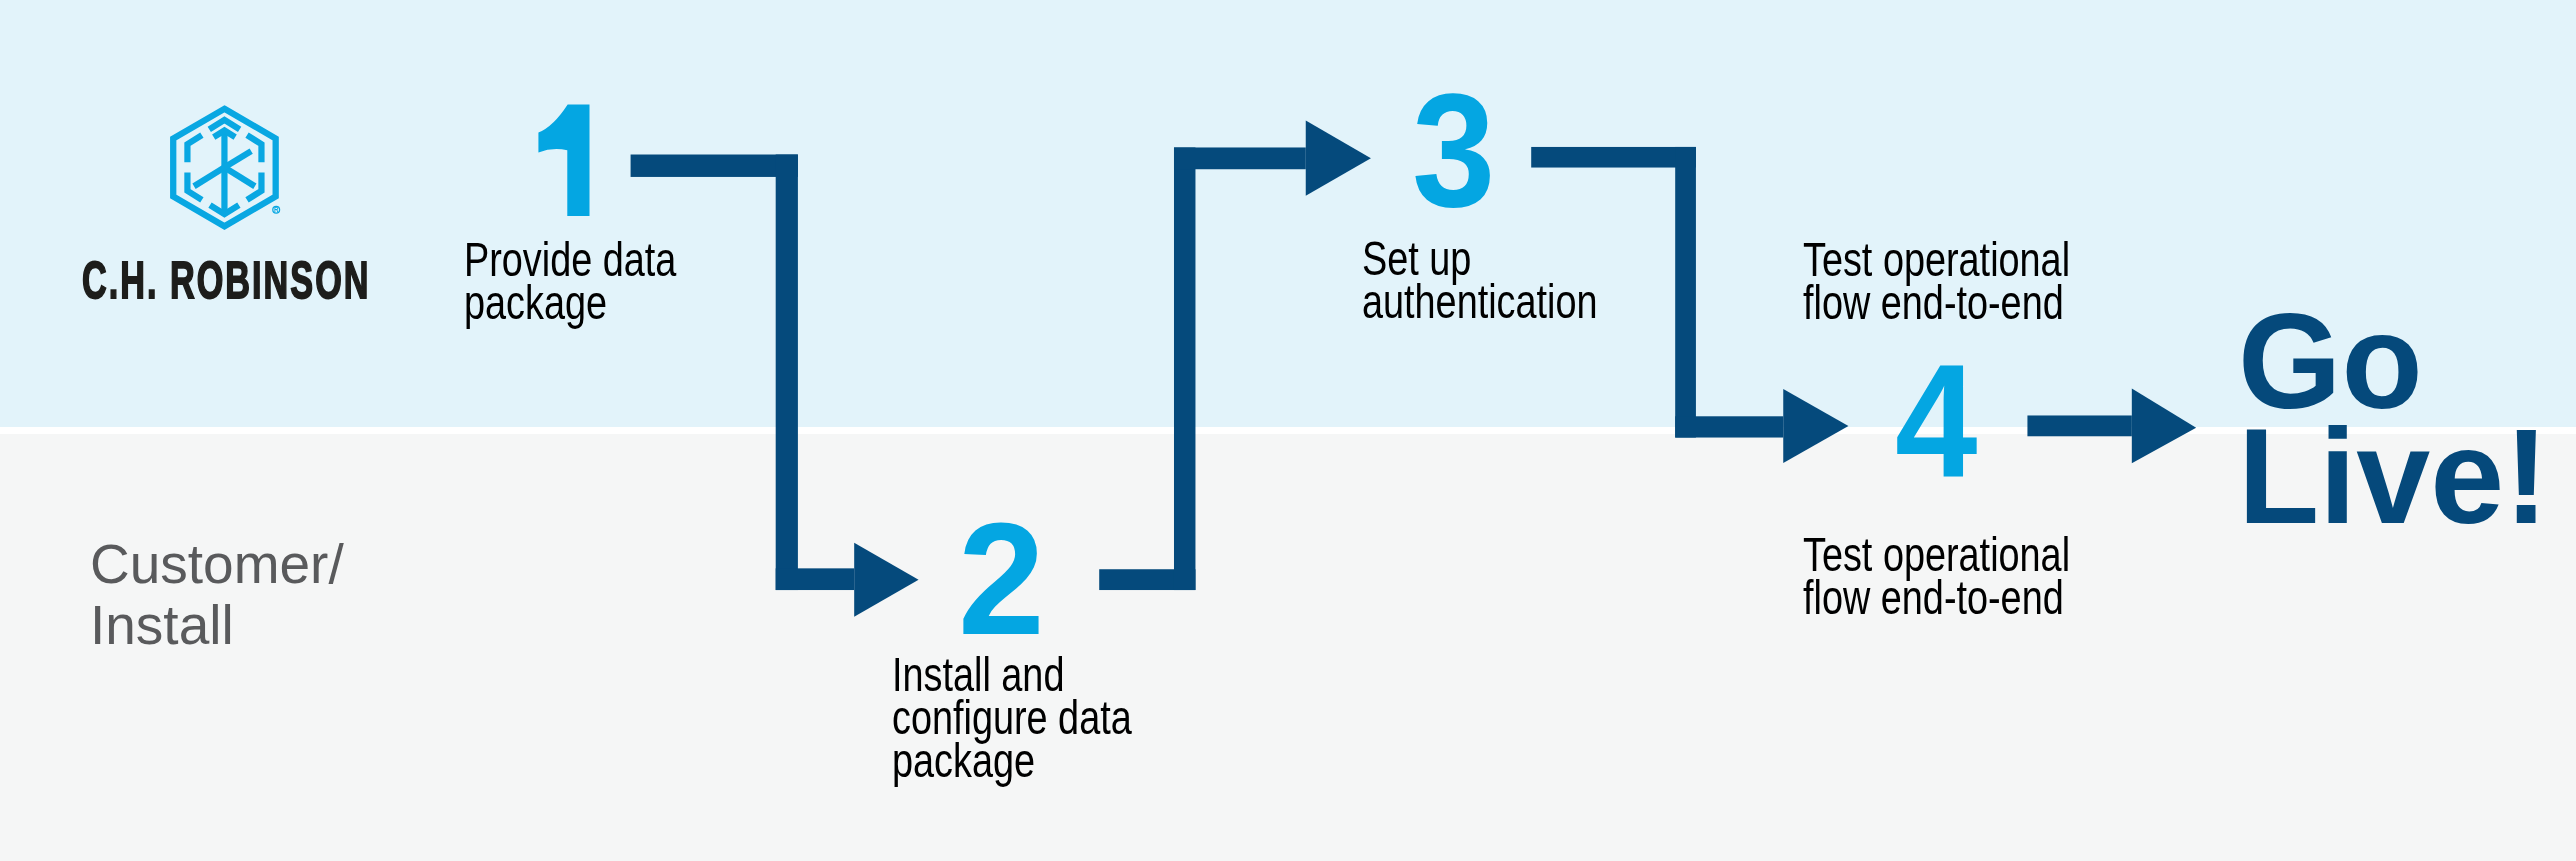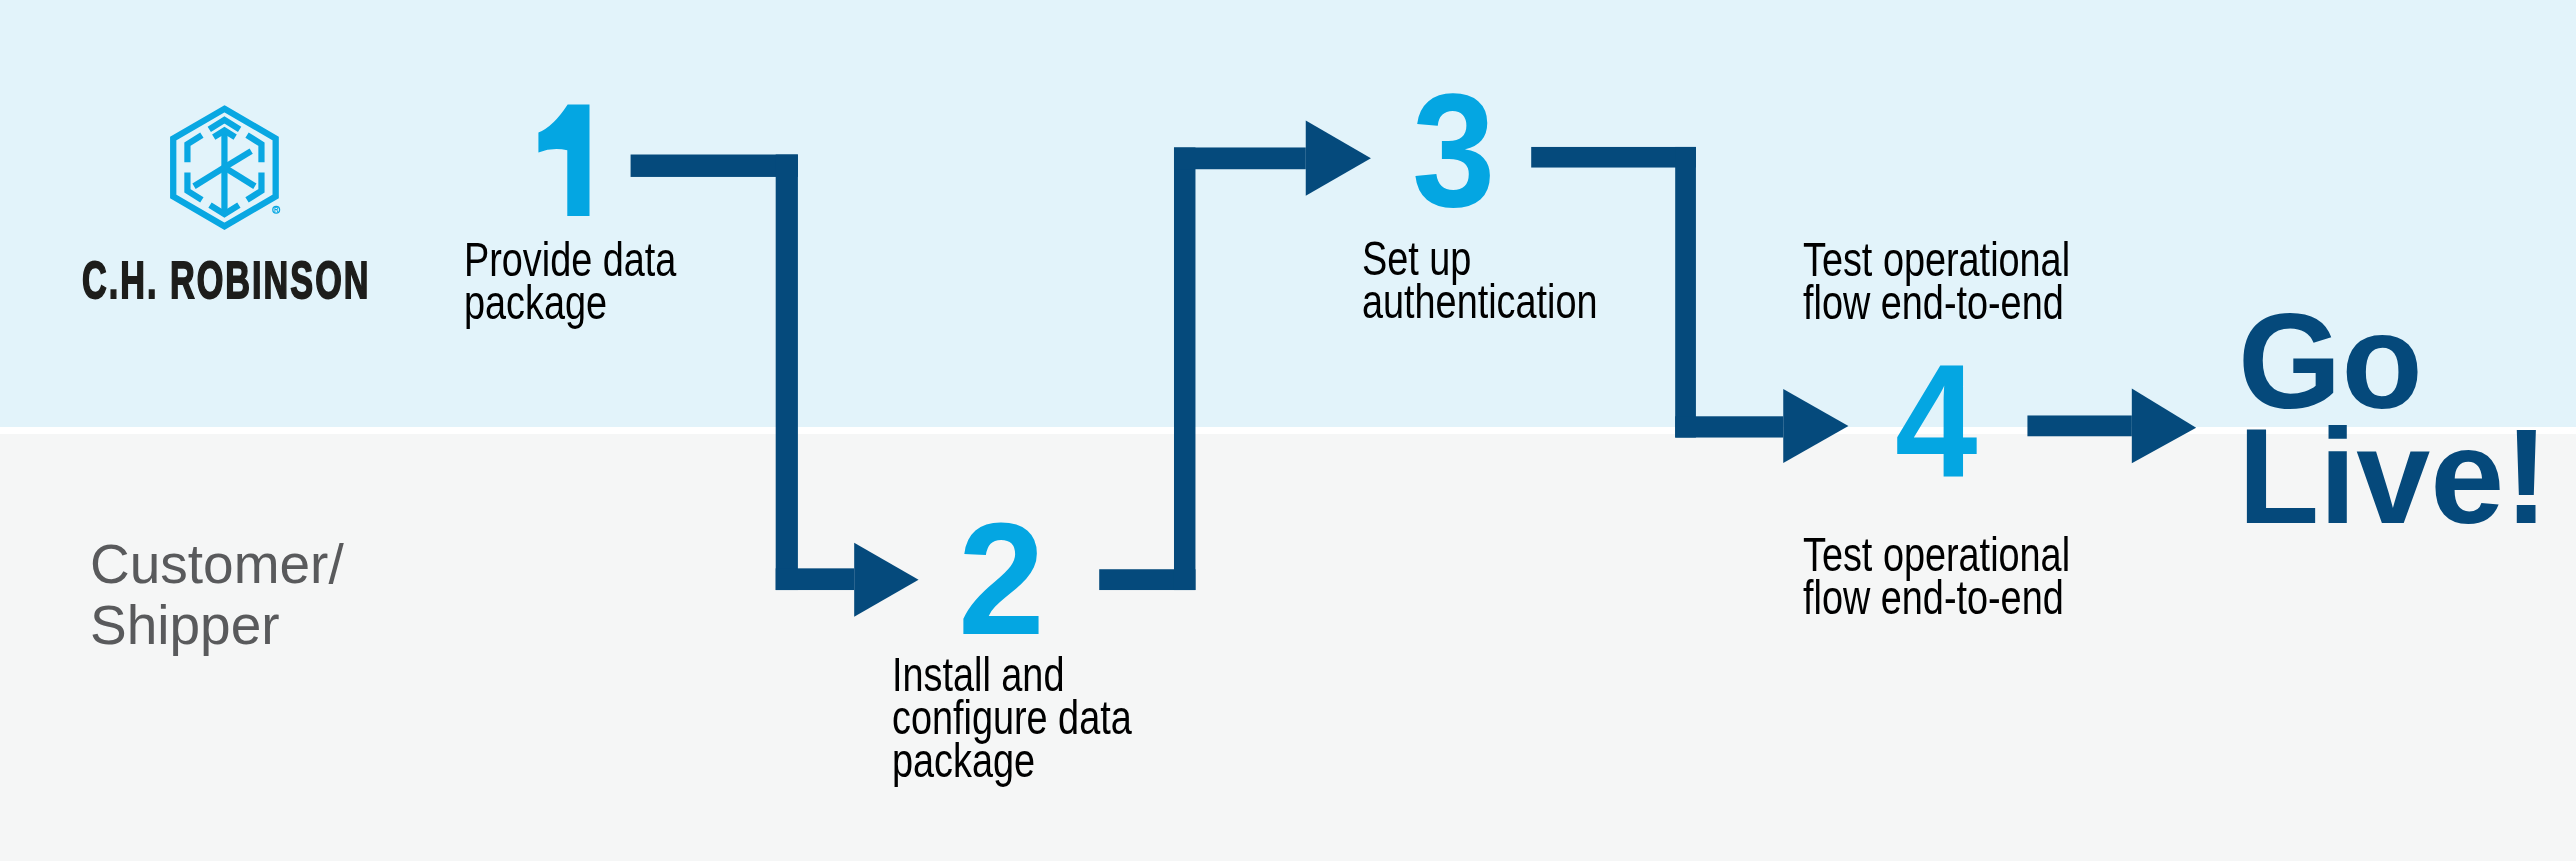--- a/index.html
+++ b/index.html
@@ -77,18 +77,18 @@
 configure data
 package</div>
   <div class="txt" id="t3" style="left:1362px;top:237px;">Set up
 authentication</div>
   <div class="txt" id="t4" style="left:1803px;top:238px;">Test operational
 flow end-to-end</div>
   <div class="txt" id="t5" style="left:1803px;top:533px;">Test operational
 flow end-to-end</div>
 
   <div id="cust">Customer/
-Shipper</div>
+Install</div>
   <div id="golive">Go
 Live!</div>
   <div id="brand">C.H. ROBINSON</div>
 </div>
 
 
 </body></html>

